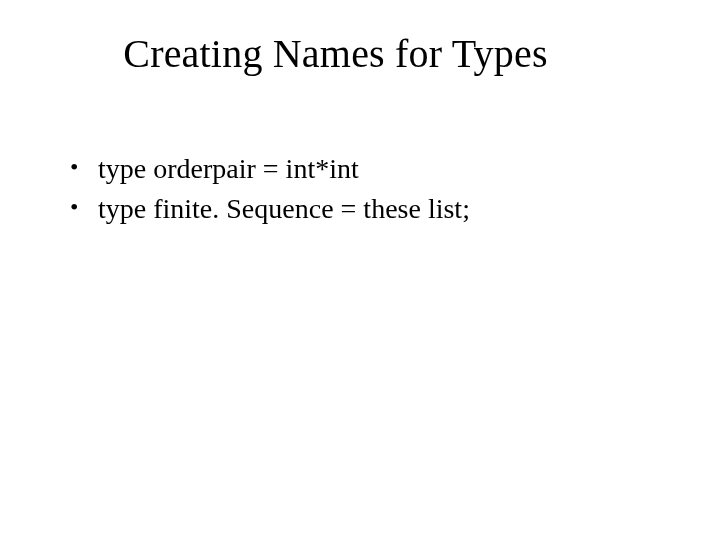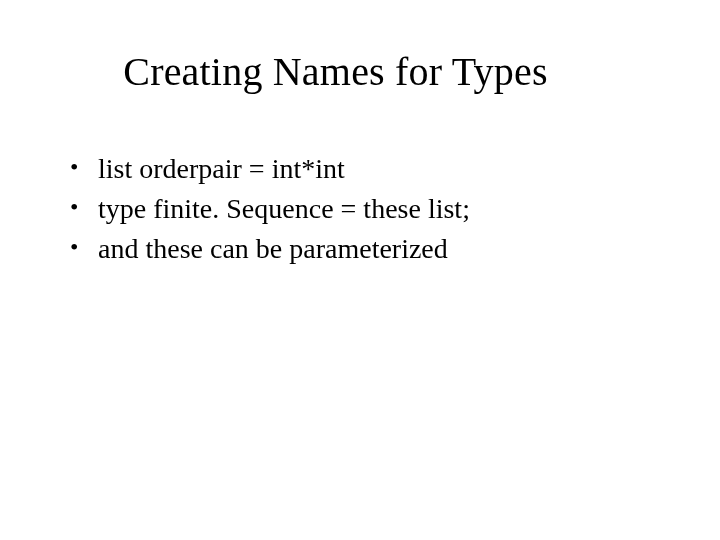--- a/index.html
+++ b/index.html
@@ -12,21 +12,21 @@
     color: #000000;
   }
   .slide {
     width: 720px;
     height: 540px;
     position: relative;
     box-sizing: border-box;
   }
   .title {
     position: absolute;
-    top: 48px;
+    top: 30px;
     left: 0;
     width: 671px;
     text-align: center;
     font-size: 40px;
     font-weight: 400;
     letter-spacing: 0.2px;
   }
   .body {
     position: absolute;
     top: 150px;
@@ -56,23 +56,20 @@
 </style>
 </head>
 <body>
 
 <div class="slide">
   <div class="title">Creating Names for Types</div>
 
   <div class="body">
     <ul class="bullets">
       <li>
-        <span>list orderpair = int*int</span>
+        <span>type orderpair = int*int</span>
       </li>
       <li>
         <span>type finite. Sequence = these list;</span>
-      </li>
-      <li>
-        <span>and these can be parameterized</span>
       </li>
     </ul>
   </div>
 </div>
 
 </body></html>

